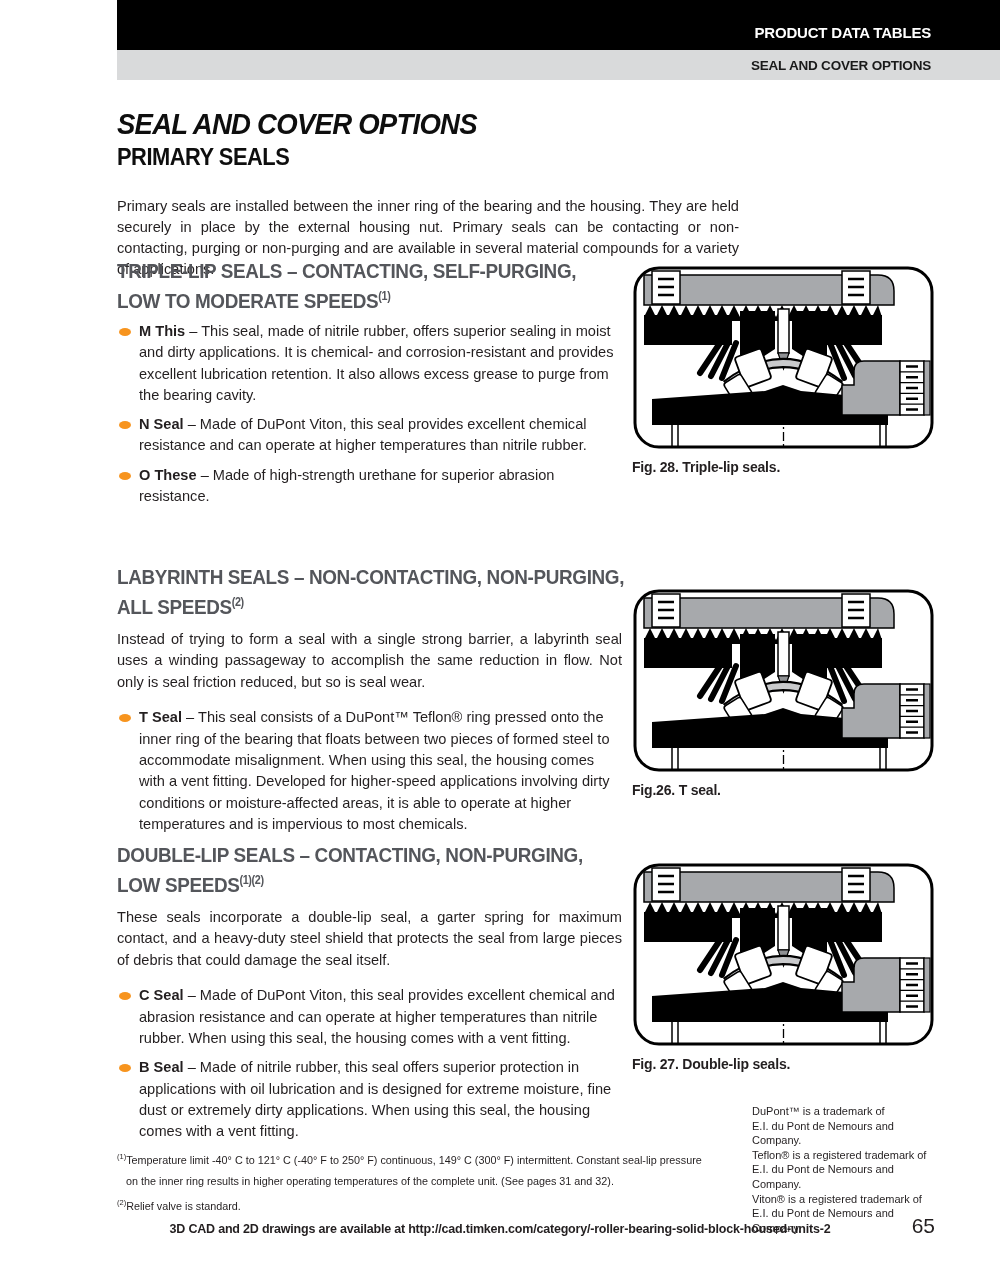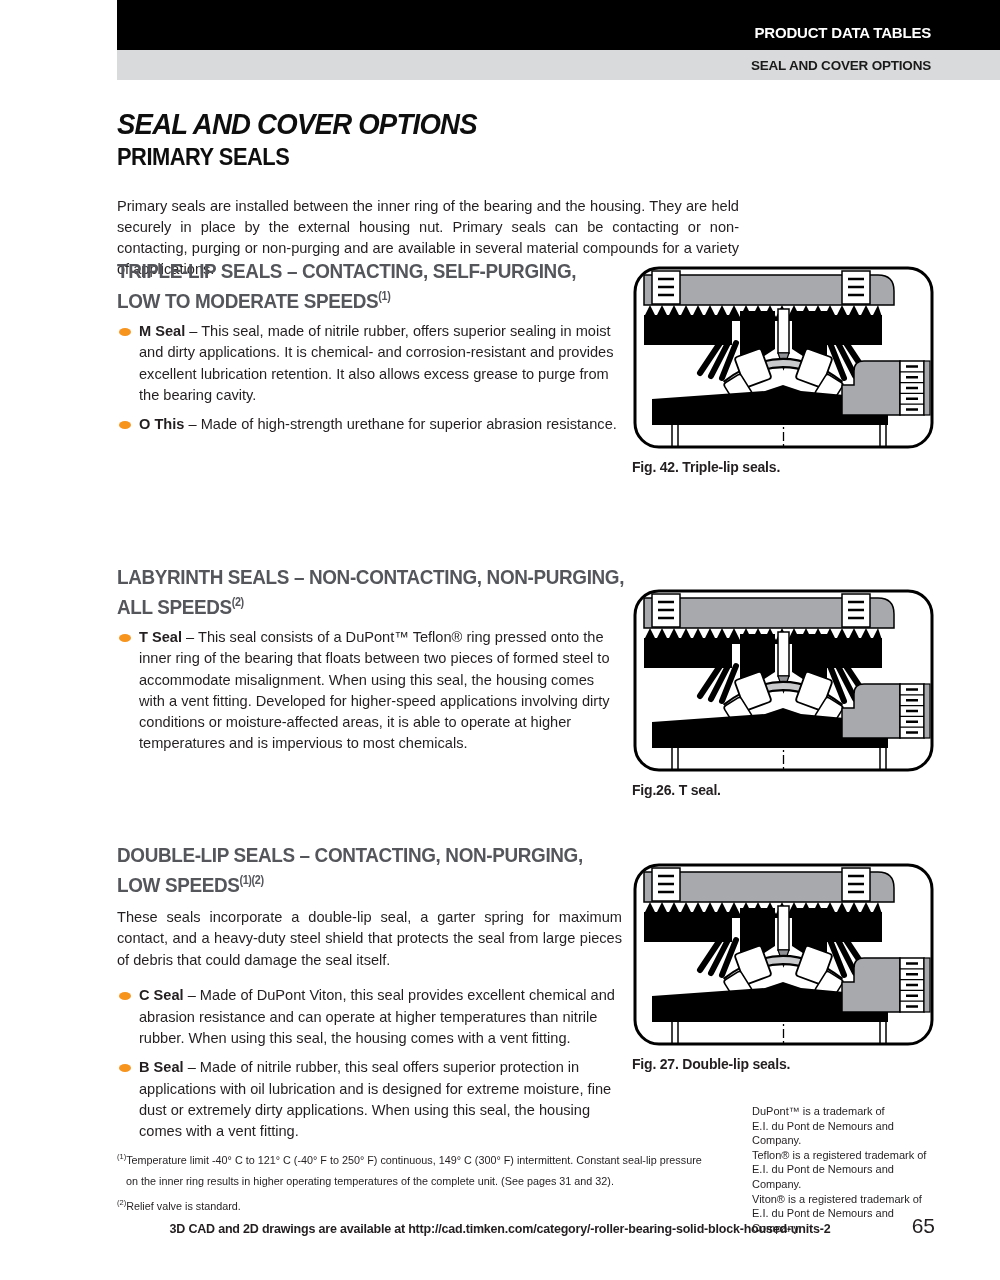--- a/index.html
+++ b/index.html
@@ -79,34 +79,39 @@
   <p class="intro">Primary seals are installed between the inner ring of the bearing and the housing. They are held securely in place by the external housing nut. Primary seals can be contacting or non-contacting, purging or non-purging and are available in several material compounds for a variety of applications.</p>
 
   <div class="section sec-1">
     <div class="sec-head">
       <span>TRIPLE-LIP SEALS – CONTACTING, SELF-PURGING,</span><br>
       <span>LOW TO MODERATE SPEEDS</span><sup>(1)</sup>
     </div>
     <ul class="seal-list">
       <li>
         <span class="dot"></span>
-        <div class="btxt"><b>M Seal</b> <span>– This seal, made of nitrile rubber, offers superior sealing in moist and dirty applications. It is chemical- and corrosion-resistant and provides excellent lubrication retention. It also allows excess grease to purge from the bearing cavity.</span></div>
-      </li>
-      <li>
-        <span class="dot"></span>
-        <div class="btxt"><b>O This</b> <span>– Made of high-strength urethane for superior abrasion resistance.</span></div>
+        <div class="btxt"><b>M This</b> <span>– This seal, made of nitrile rubber, offers superior sealing in moist and dirty applications. It is chemical- and corrosion-resistant and provides excellent lubrication retention. It also allows excess grease to purge from the bearing cavity.</span></div>
+      </li>
+      <li>
+        <span class="dot"></span>
+        <div class="btxt"><b>N Seal</b> <span>– Made of DuPont Viton, this seal provides excellent chemical resistance and can operate at higher temperatures than nitrile rubber.</span></div>
+      </li>
+      <li>
+        <span class="dot"></span>
+        <div class="btxt"><b>O These</b> <span>– Made of high-strength urethane for superior abrasion resistance.</span></div>
       </li>
     </ul>
   </div>
 
   <div class="section sec-2">
     <div class="sec-head">
       <span>LABYRINTH SEALS – NON-CONTACTING, NON-PURGING,</span><br>
       <span>ALL SPEEDS</span><sup>(2)</sup>
     </div>
+    <p class="sec-body">Instead of trying to form a seal with a single strong barrier, a labyrinth seal uses a winding passageway to accomplish the same reduction in flow. Not only is seal friction reduced, but so is seal wear.</p>
     <ul class="seal-list">
       <li>
         <span class="dot"></span>
         <div class="btxt"><b>T Seal</b> <span>– This seal consists of a DuPont™ Teflon® ring pressed onto the inner ring of the bearing that floats between two pieces of formed steel to accommodate misalignment. When using this seal, the housing comes with a vent fitting. Developed for higher-speed applications involving dirty conditions or moisture-affected areas, it is able to operate at higher temperatures and is impervious to most chemicals.</span></div>
       </li>
     </ul>
   </div>
 
   <div class="section sec-3">
     <div class="sec-head">
@@ -204,21 +209,21 @@
 
     <line x1="40" y1="160" x2="40" y2="182" stroke="#000" stroke-width="1.5"></line>
     <line x1="46" y1="160" x2="46" y2="182" stroke="#000" stroke-width="1.5"></line>
     <line x1="248" y1="160" x2="248" y2="182" stroke="#000" stroke-width="1.5"></line>
     <line x1="254" y1="160" x2="254" y2="182" stroke="#000" stroke-width="1.5"></line>
 
     <line x1="151.5" y1="150" x2="151.5" y2="182" stroke="#000" stroke-width="1.3" stroke-dasharray="9 3 2 3"></line>
   </g>
 </svg>
 </div>
-    <div class="fig-caption">Fig. 42. Triple-lip seals.</div>
+    <div class="fig-caption">Fig. 28. Triple-lip seals.</div>
   </div>
   <div class="figure fig-2">
     <div class="fig-art">
 <svg width="303" height="185" viewBox="0 0 303 185" xmlns="http://www.w3.org/2000/svg">
   <defs>
     <clipPath id="frameclip">
               <rect x="4" y="4" width="295" height="177" rx="23"></rect>
             </clipPath>
   </defs>
   <rect x="3" y="3" width="297" height="179" rx="24" fill="#ffffff" stroke="#000" stroke-width="3"></rect>

